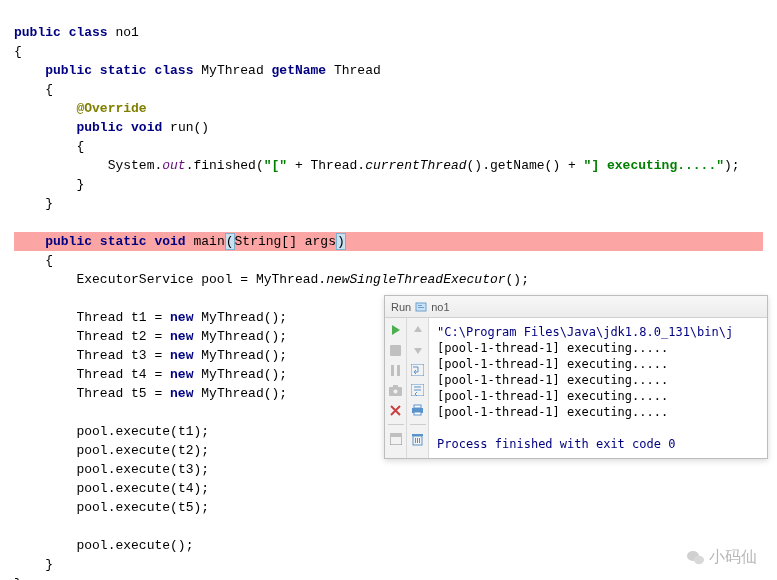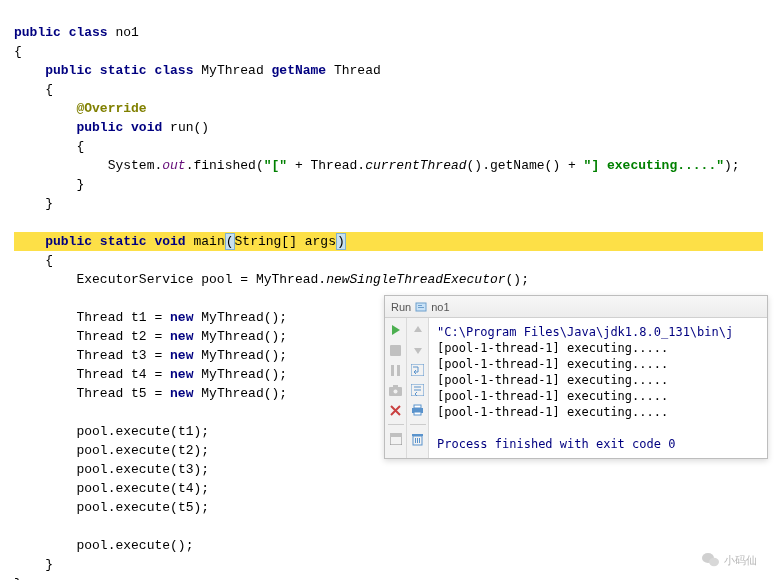--- a/index.html
+++ b/index.html
@@ -20,21 +20,21 @@
     white-space: pre;
   }
   .kw { color: #000080; font-weight: bold; }
   .cls { color: #000; }
   .ann { color: #808000; font-weight: bold; }
   .method { color: #000; }
   .italic { font-style: italic; text-align: right; }
   .str { color: #008000; font-weight: bold; }
   .static-field { font-style: italic; color: #660E7A; }
   .line-hl {
-    background: #fde047;
+    background: #fca5a5;
     display: inline-block;
     width: calc(100% - 14px);
     height: 19px;
   }
   .paren-hl { background: #c8e0f0; border:1px solid #7eb1d0; }
   .run-panel {
     position: absolute;
     left: 384px;
     top: 295px;
     width: 384px;
@@ -92,21 +92,21 @@
     line-height: 16px;
     white-space: pre;
     overflow: hidden;
   }
   .out-path { color: #000080; }
   .watermark {
     position: absolute;
     right: 20px;
     bottom: 12px;
     color: #b8b8b8;
-    font-size: 11px;
+    font-size: 16px;
     font-family: 'Microsoft YaHei', Arial, sans-serif;
     display: flex;
     align-items: center;
     gap: 4px;
   }
   svg { display: block; }
 </style>
 </head>
 <body>
 

